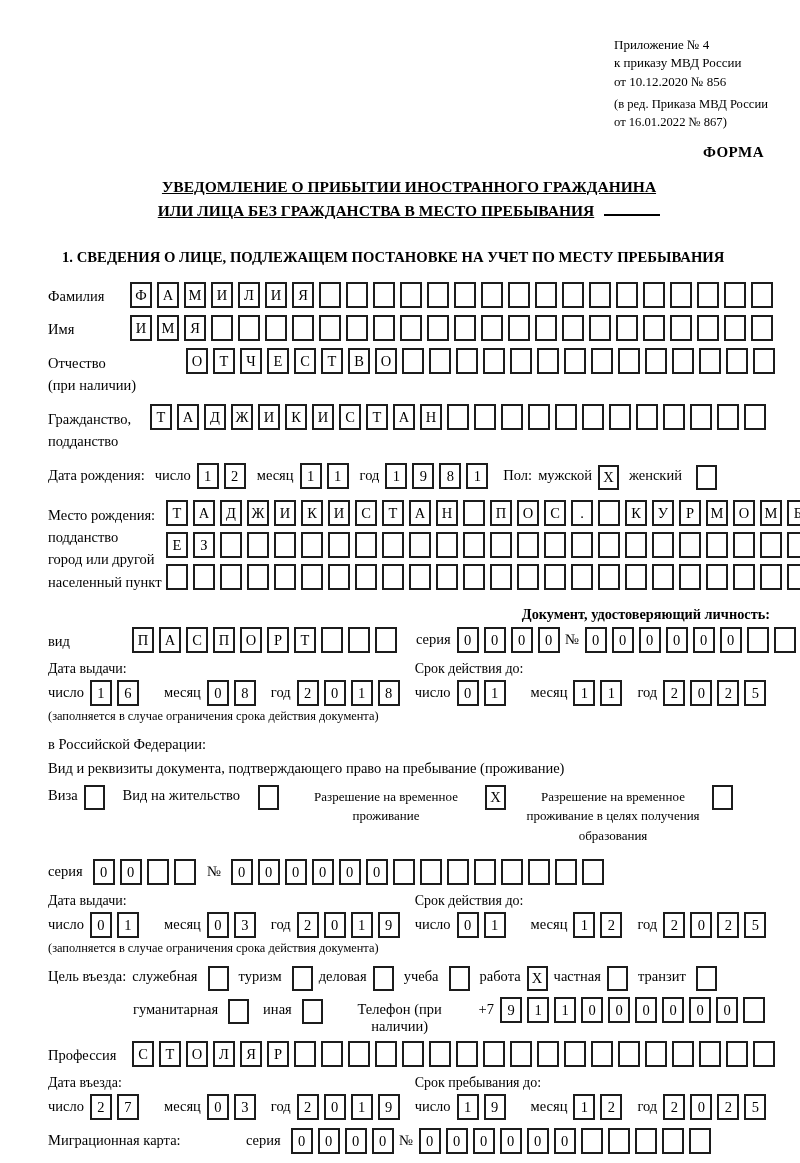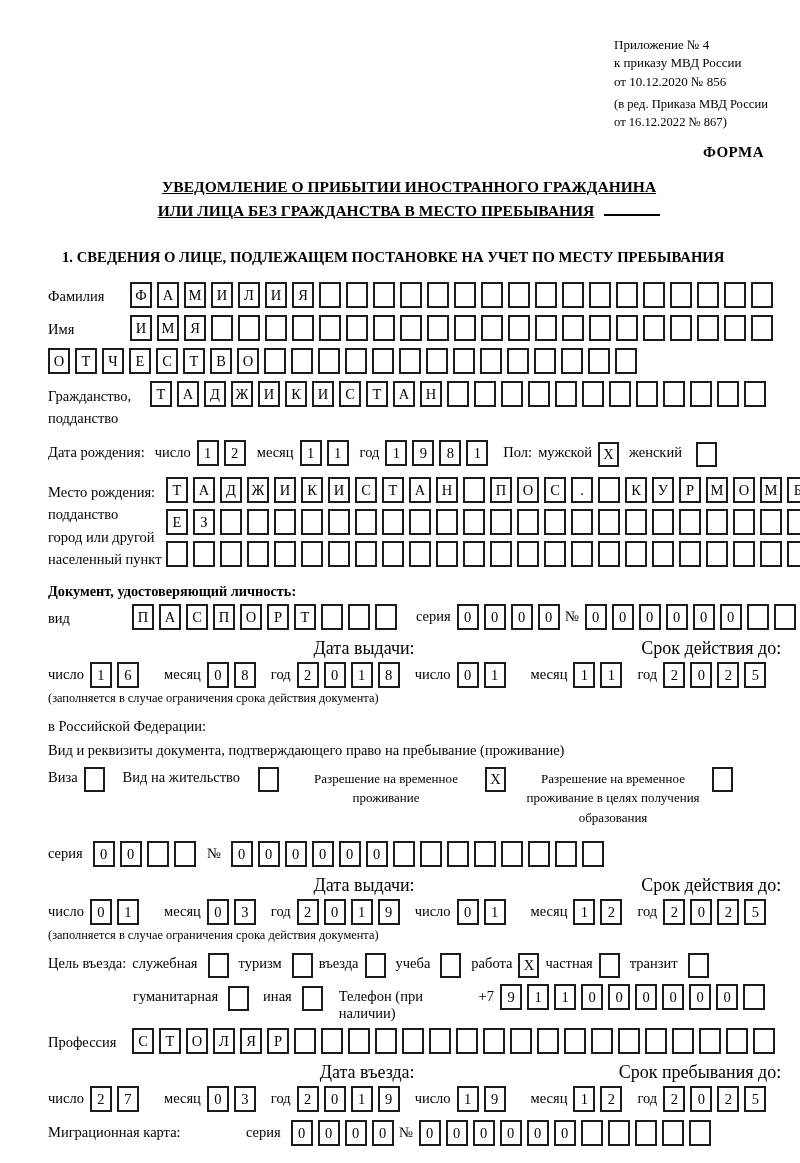--- a/index.html
+++ b/index.html
@@ -37,48 +37,48 @@
     font-size: 14.5px; line-height: 22px; text-align: center; flex-shrink: 0;
     font-family: "Liberation Serif", "DejaVu Serif", serif;
   }
   .chk {
     display: inline-block; width: 21px; height: 25px; border: 2px solid #1c1c1c;
     text-align: center; font-size: 14.5px; line-height: 21px; vertical-align: top;
     margin-top: 2px; flex-shrink: 0;
   }
   .inline-lbl { font-size: 14.5px; padding-top: 4px; }
   .ml6 { margin-left: 6px; } .ml10 { margin-left: 10px; } .ml14 { margin-left: 14px; }
-  .ml18 { margin-left: 18px; } .ml24 { margin-left: 16px; }
+  .ml18 { margin-left: 18px; } .ml24 { margin-left: 16px; text-align: center; }
   
-  .doc-heading { text-align: left; font-weight: bold; font-size: 14.3px; margin-top: 10px; }
+  .doc-heading { text-align: right; font-weight: bold; font-size: 14.3px; margin-top: 10px; }
   
   .date-pair { display: flex; margin-top: 8px; }
   .date-group { }
-  .date-group .dg-title { text-align: right; font-size: 18px; margin-bottom: 3px; }
+  .date-group .dg-title { text-align: left; font-size: 14px; margin-bottom: 3px; }
   .dmy { display: flex; align-items: flex-start; }
   .dmy .inline-lbl { margin-right: 6px; }
   .dmy .cells { margin-right: 10px; }
   .dg-left { width: 372px; }
   .dg-right { }
   .note-right { text-align: left; font-size: 12.4px; margin-top: 3px; padding-right: 2px; }
   .intro { font-size: 14.5px; line-height: 1.7; margin-top: 8px; }
   .opt-multi { text-align: center; font-size: 13px; line-height: 1.5; padding-top: 4px; flex-shrink: 0; }
 </style>
 </head>
 <body>
 
 <div class="page">
 
   <div class="hdr">
     <div>Приложение № 4</div>
     <div>к приказу МВД России</div>
     <div>от 10.12.2020 № 856</div>
     <div class="sub">
       <div>(в ред. Приказа МВД России</div>
-      <div>от 16.12.2022 № 867)</div>
+      <div>от 16.01.2022 № 867)</div>
     </div>
   </div>
   <div class="forma">ФОРМА</div>
 
   <div class="title">
     <div>УВЕДОМЛЕНИЕ О ПРИБЫТИИ ИНОСТРАННОГО ГРАЖДАНИНА</div>
     <div><span>ИЛИ ЛИЦА БЕЗ ГРАЖДАНСТВА В МЕСТО ПРЕБЫВАНИЯ</span><span class="blank-underline"></span></div>
   </div>
 
   <div class="sec">1. СВЕДЕНИЯ О ЛИЦЕ, ПОДЛЕЖАЩЕМ ПОСТАНОВКЕ НА УЧЕТ ПО МЕСТУ ПРЕБЫВАНИЯ</div>
@@ -137,20 +137,24 @@
         <span class="cell"></span>
         <span class="cell"></span>
         <span class="cell"></span>
         <span class="cell"></span>
         <span class="cell"></span>
         <span class="cell"></span>
       </span>
   </div>
 
   <div class="row">
+    <span class="lbl-lines w128" style="flex-shrink:0;padding-top:4px">
+      <div>Отчество</div>
+      <div>(при наличии)</div>
+    </span>
     <span class="cells">
         <span class="cell">О</span>
         <span class="cell">Т</span>
         <span class="cell">Ч</span>
         <span class="cell">Е</span>
         <span class="cell">С</span>
         <span class="cell">Т</span>
         <span class="cell">В</span>
         <span class="cell">О</span>
         <span class="cell"></span>
@@ -491,21 +495,21 @@
     </div>
   </div>
   <div class="note-right">(заполняется в случае ограничения срока действия документа)</div>
 
   <div class="row" style="margin-top:8px">
     <span class="inline-lbl">Цель въезда:</span>
     <span class="inline-lbl ml6">служебная</span>
     <span class="chk ml10"></span>
     <span class="inline-lbl ml10">туризм</span>
     <span class="chk ml10"></span>
-    <span class="inline-lbl ml6">въезда</span>
+    <span class="inline-lbl ml6">деловая</span>
     <span class="chk ml6"></span>
     <span class="inline-lbl ml10">учеба</span>
     <span class="chk ml10"></span>
     <span class="inline-lbl ml10">работа</span>
     <span class="chk ml6">X</span>
     <span class="inline-lbl ml6">частная</span>
     <span class="chk ml6"></span>
     <span class="inline-lbl ml10">транзит</span>
     <span class="chk ml10"></span>
   </div>

